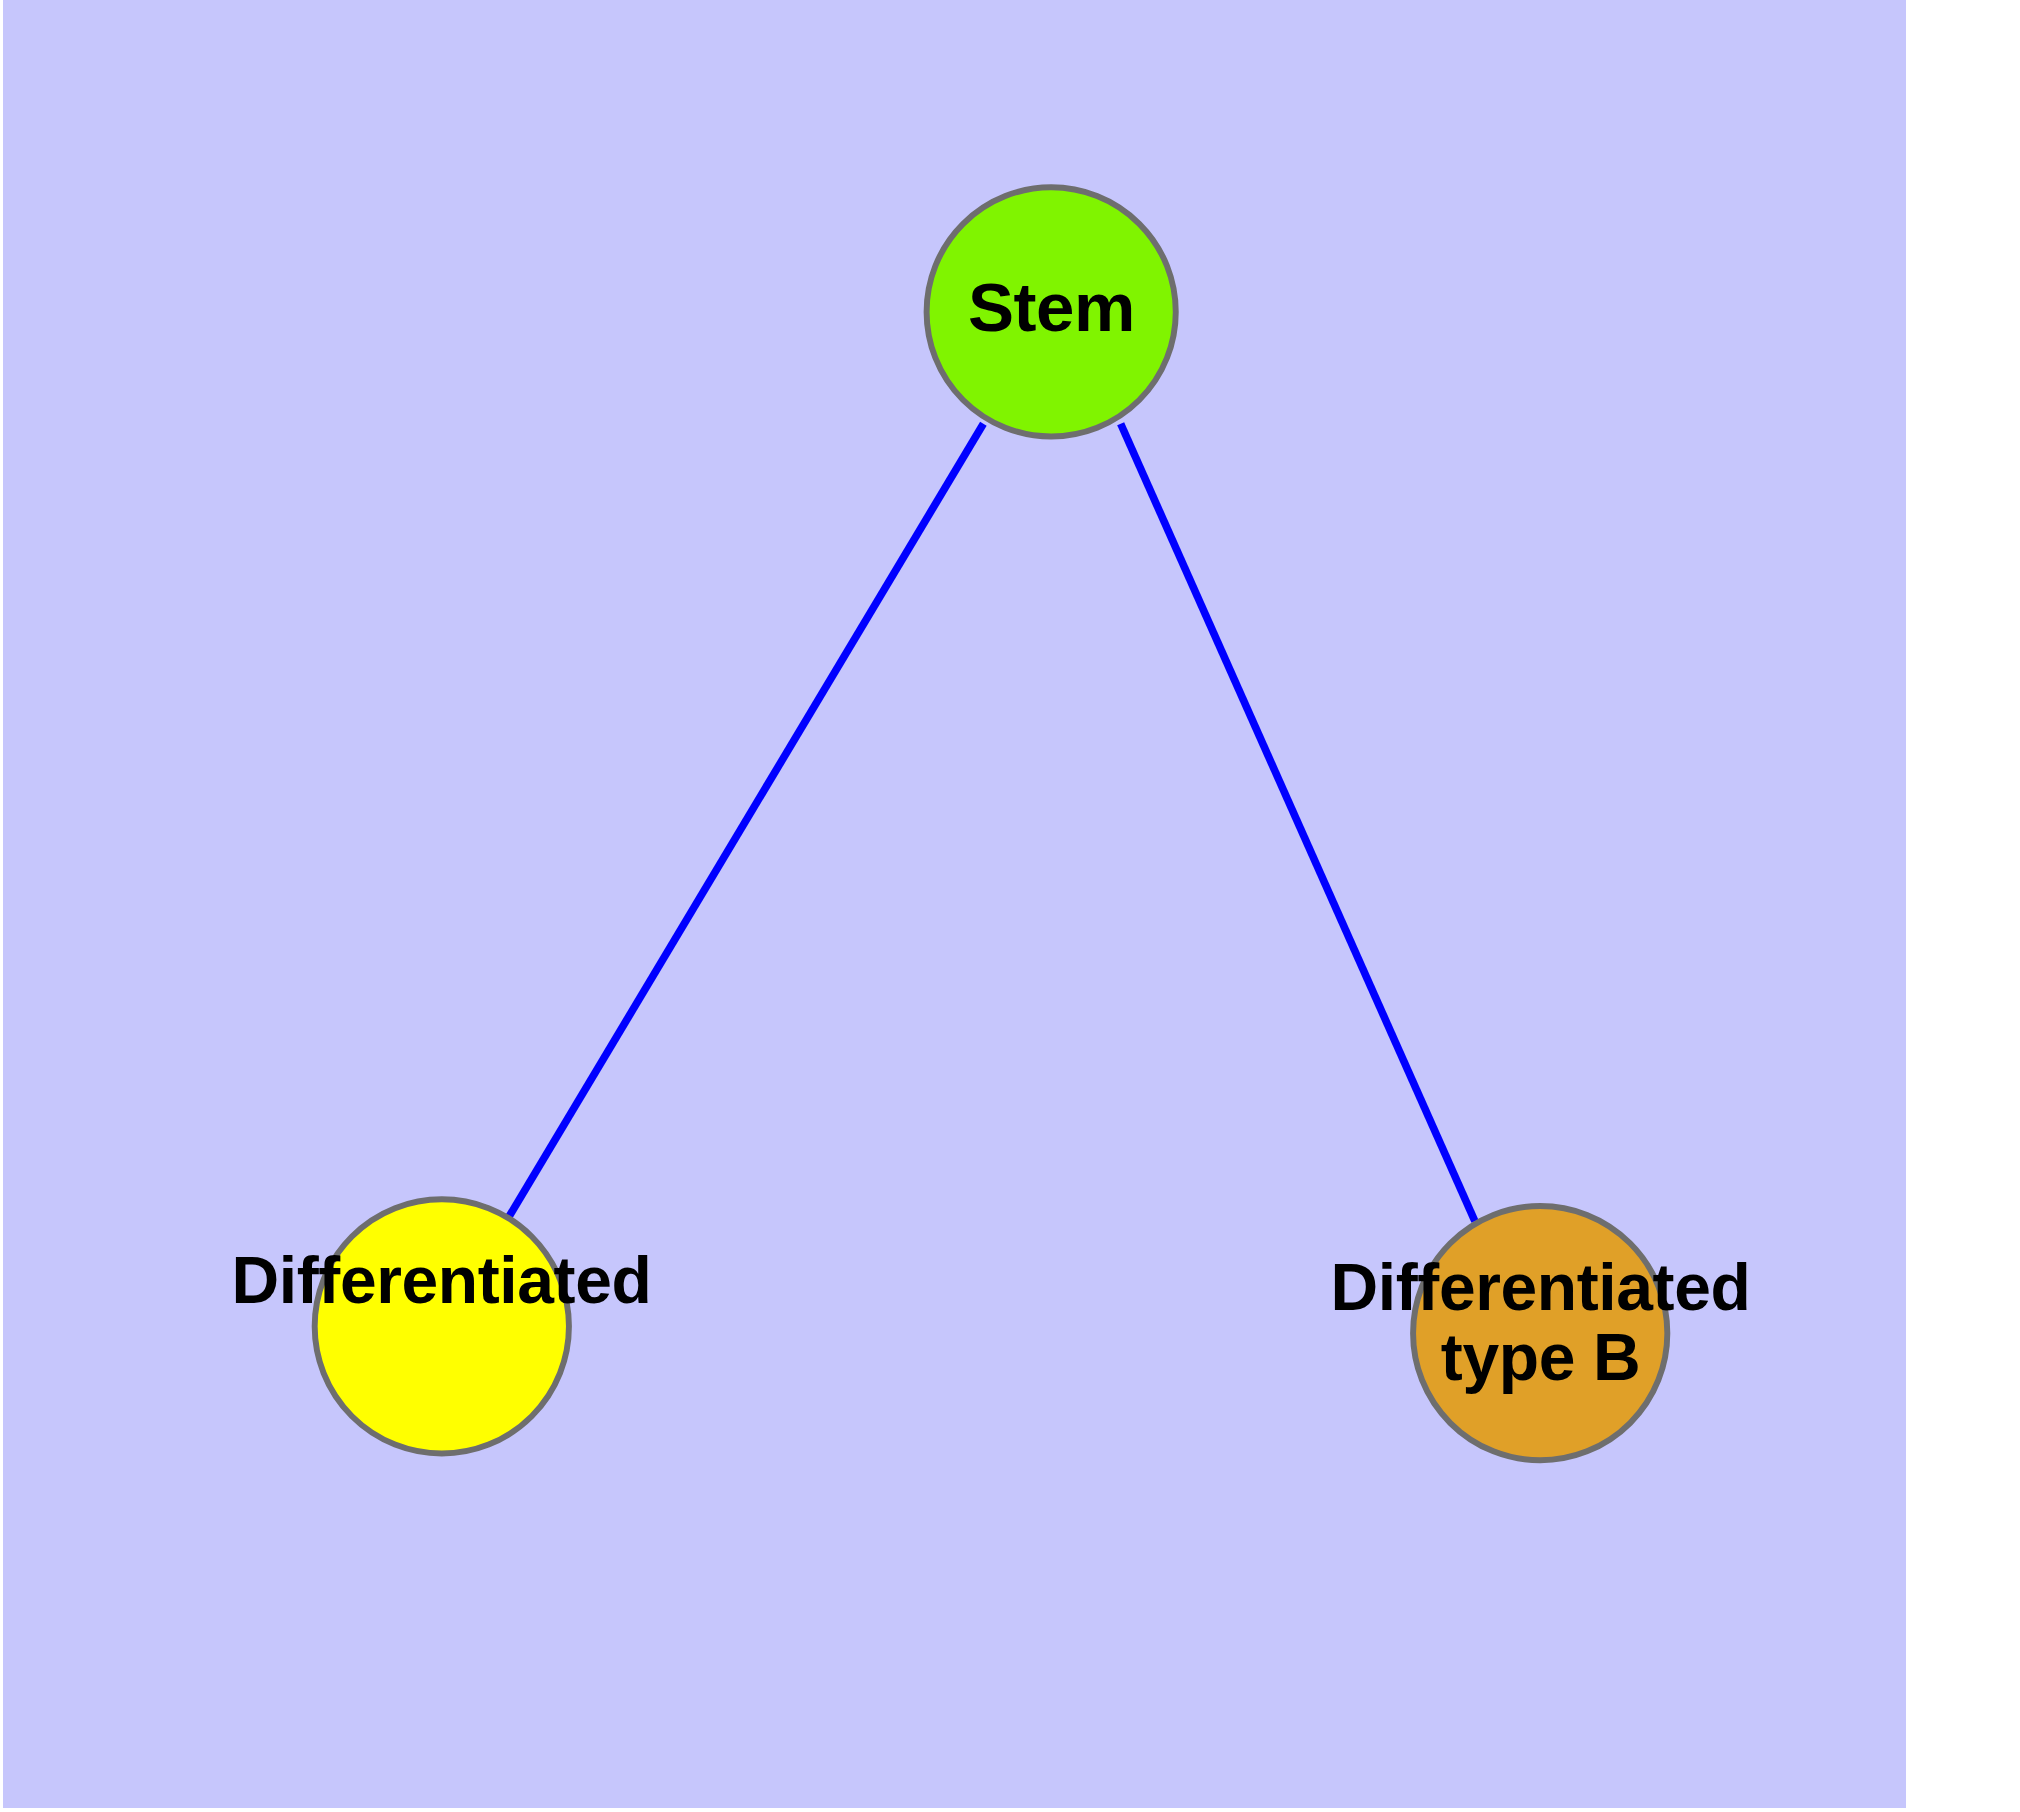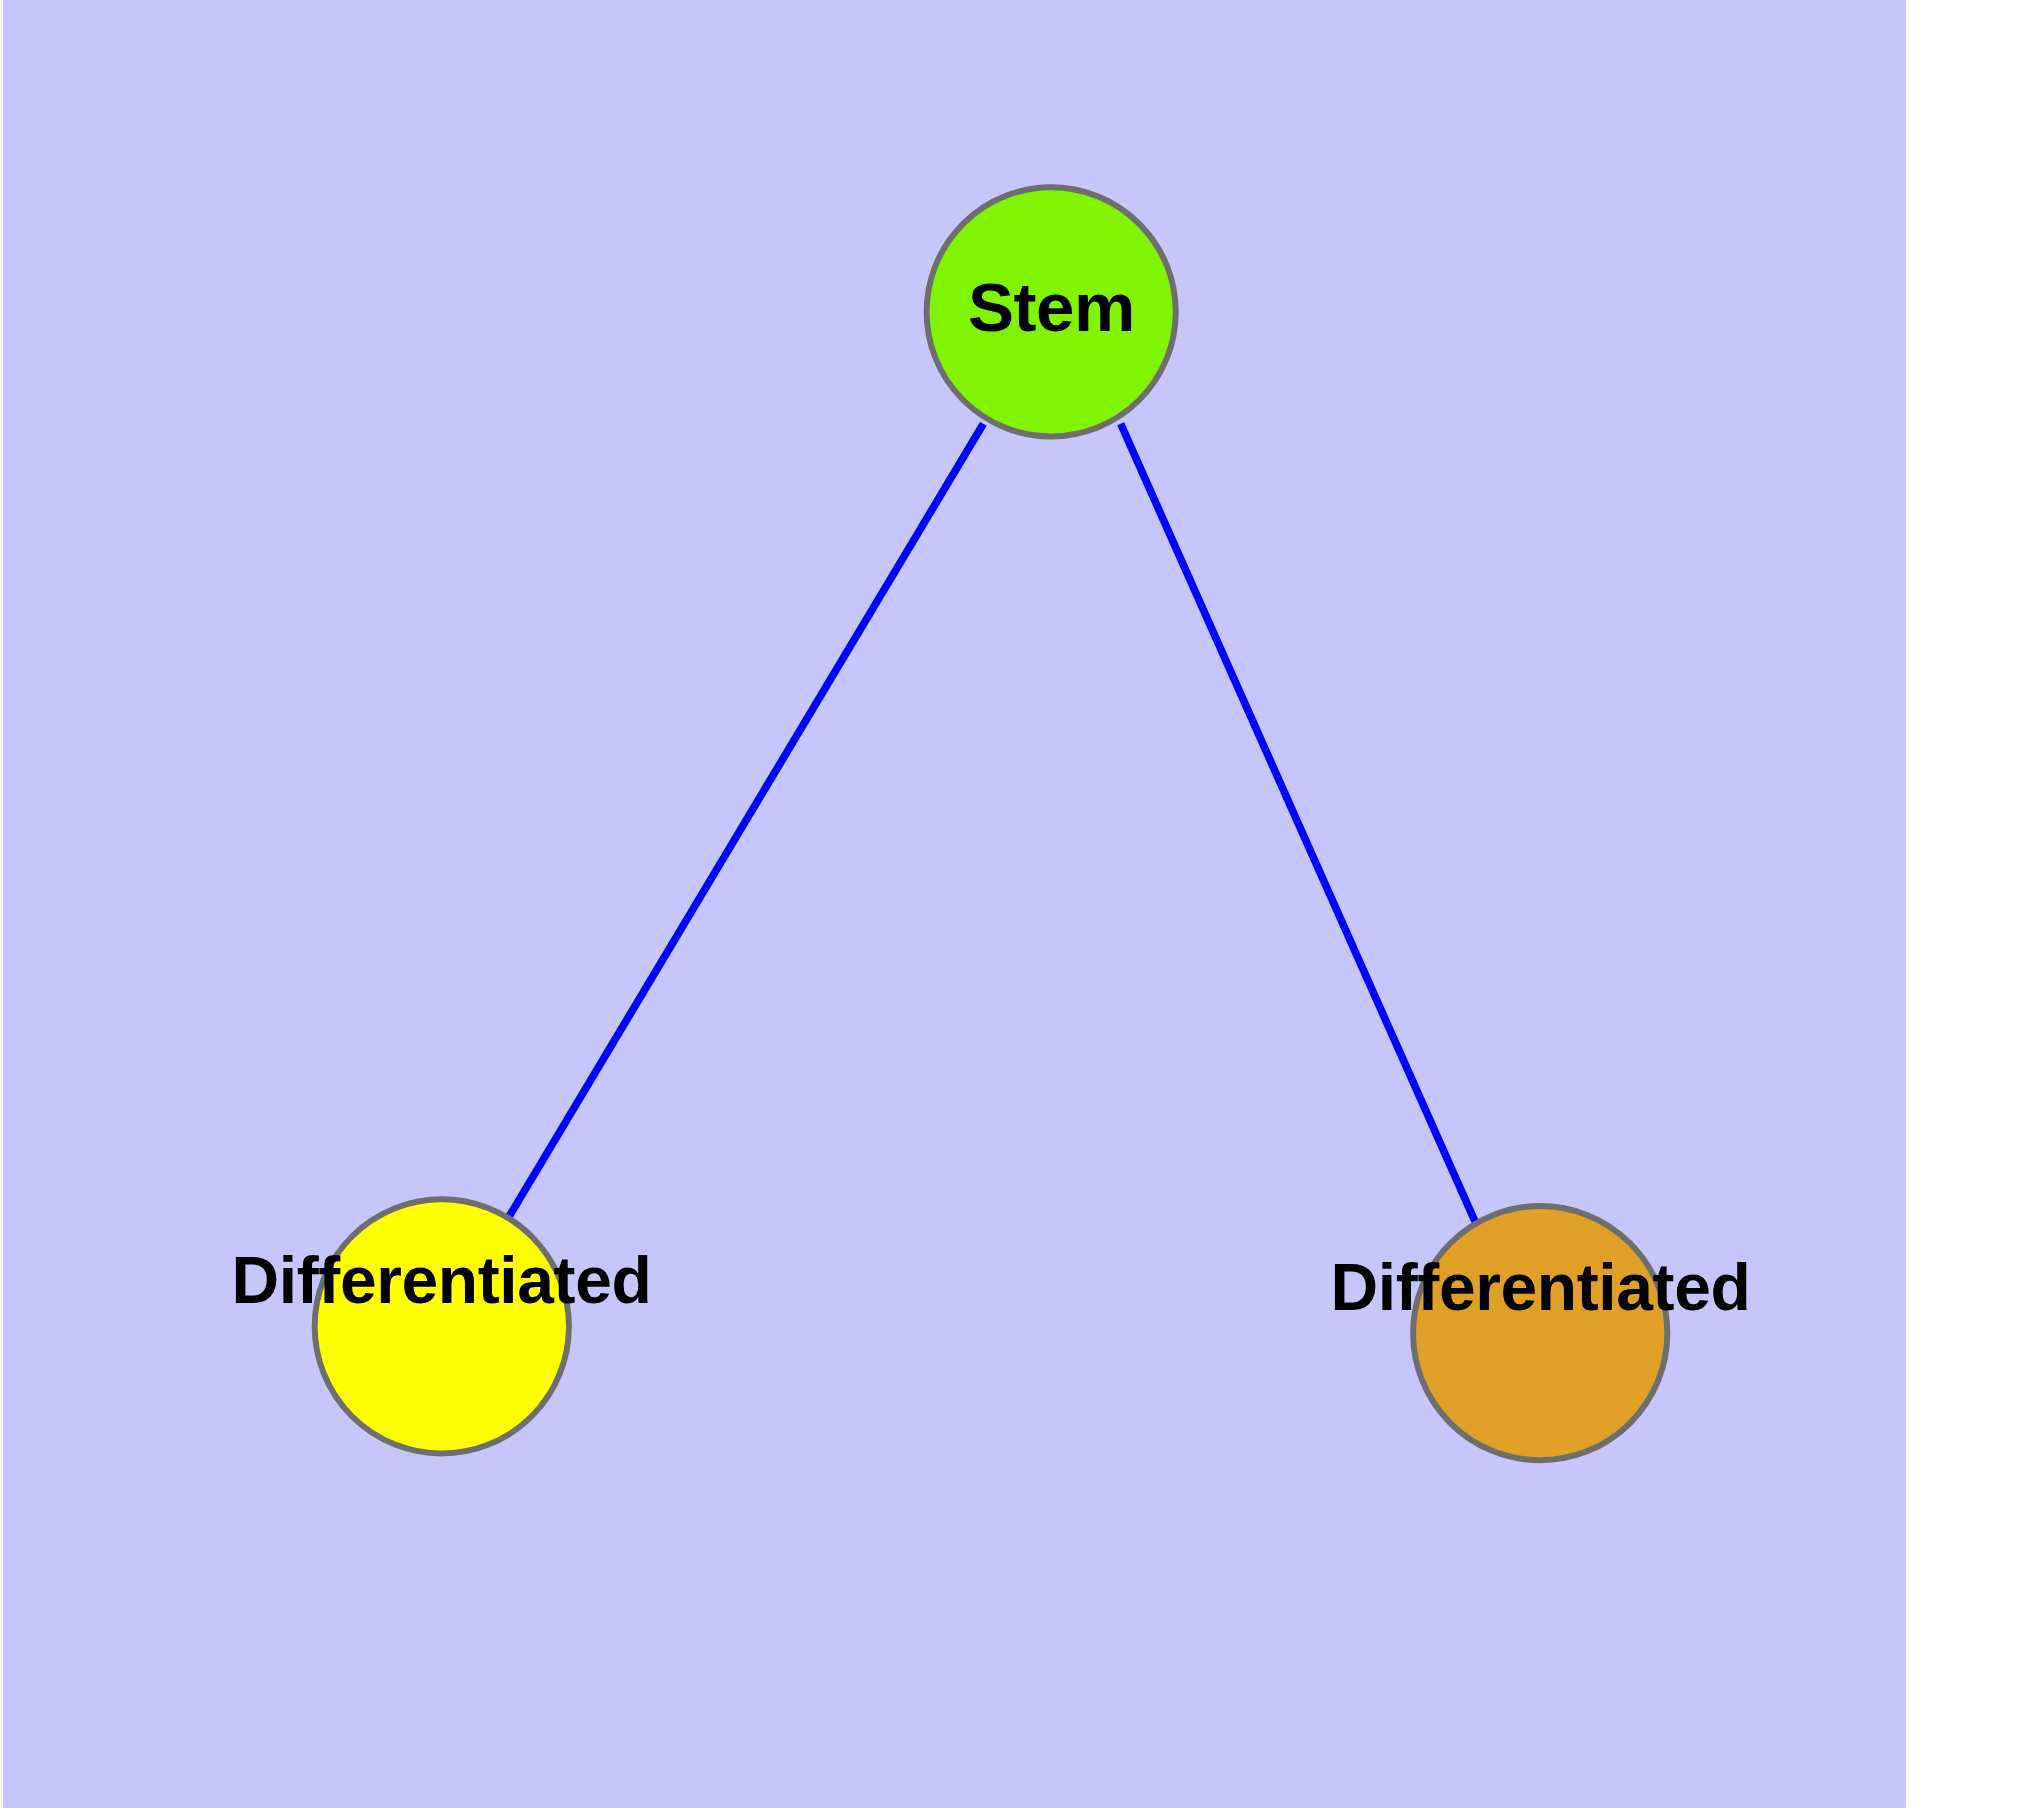--- a/index.html
+++ b/index.html
@@ -63,16 +63,17 @@
   <div class="node-label" style="left:797px; top:271px; width:509px; font-size:69px;">
     <span>Stem</span>
   </div>
 
   <div class="node-label" style="left:187px; top:1246px; width:509px; font-size:66px;">
     <div>Differentiated</div>
   </div>
 
   <div class="node-label" style="left:1286px; top:1253px; width:509px; font-size:66px;">
     <div>Differentiated</div>
+    <div>type B</div>
   </div>
 
 </div>
 
 
 </body></html>

